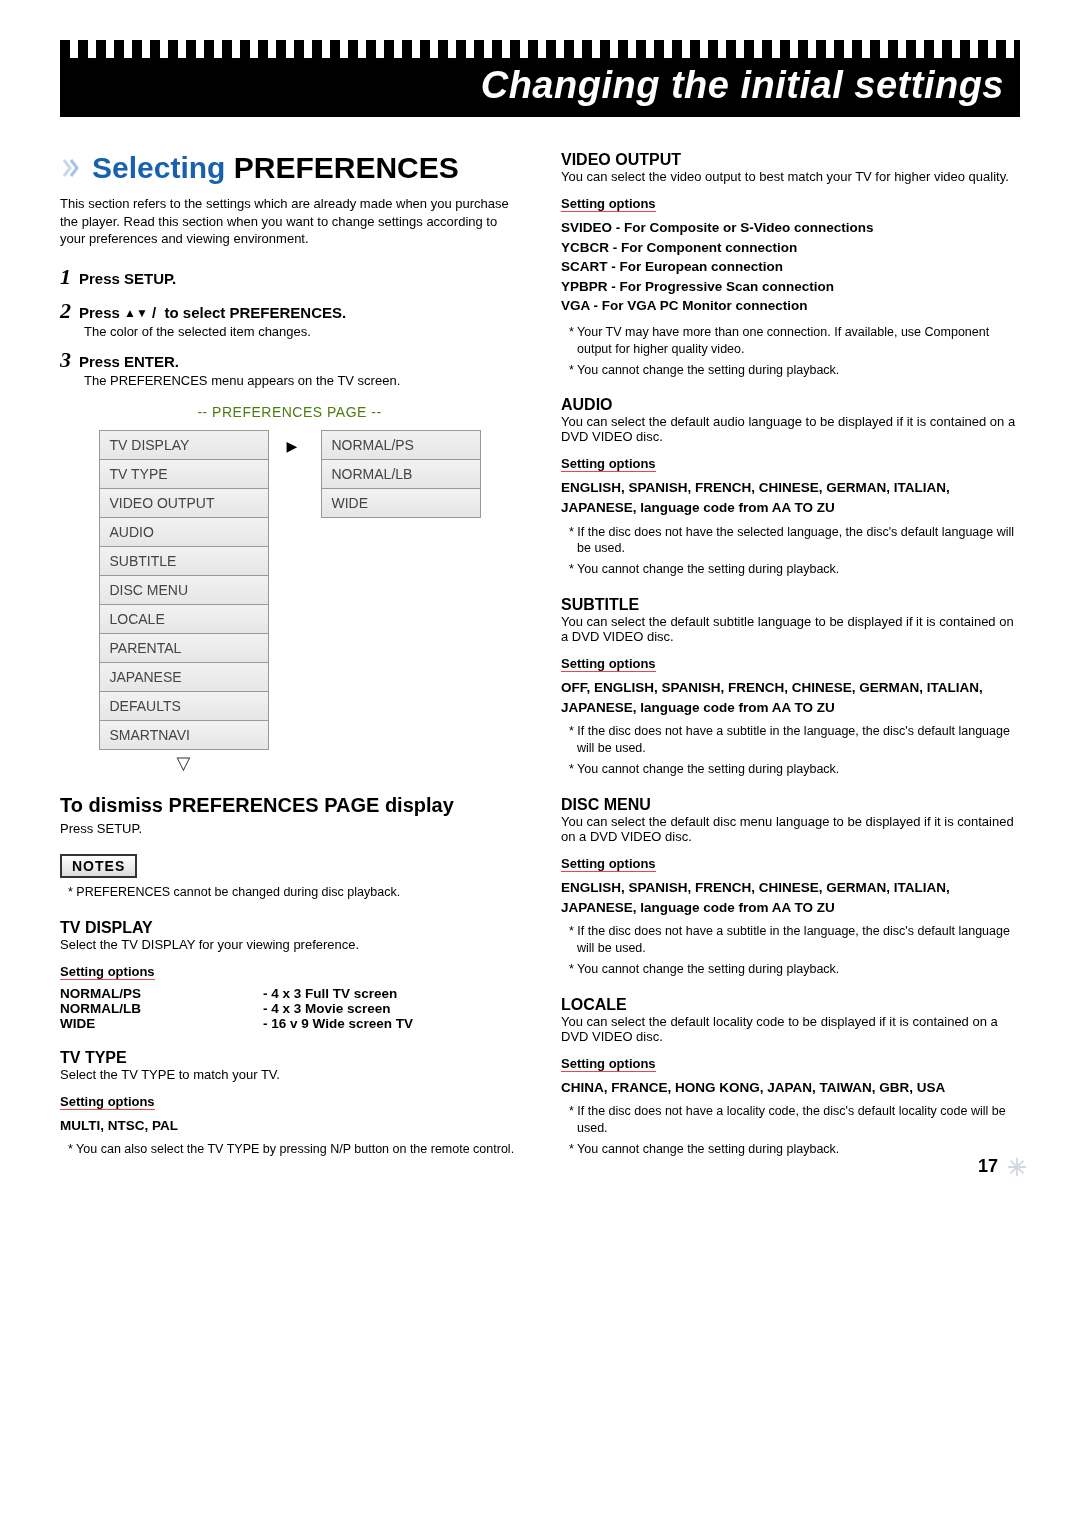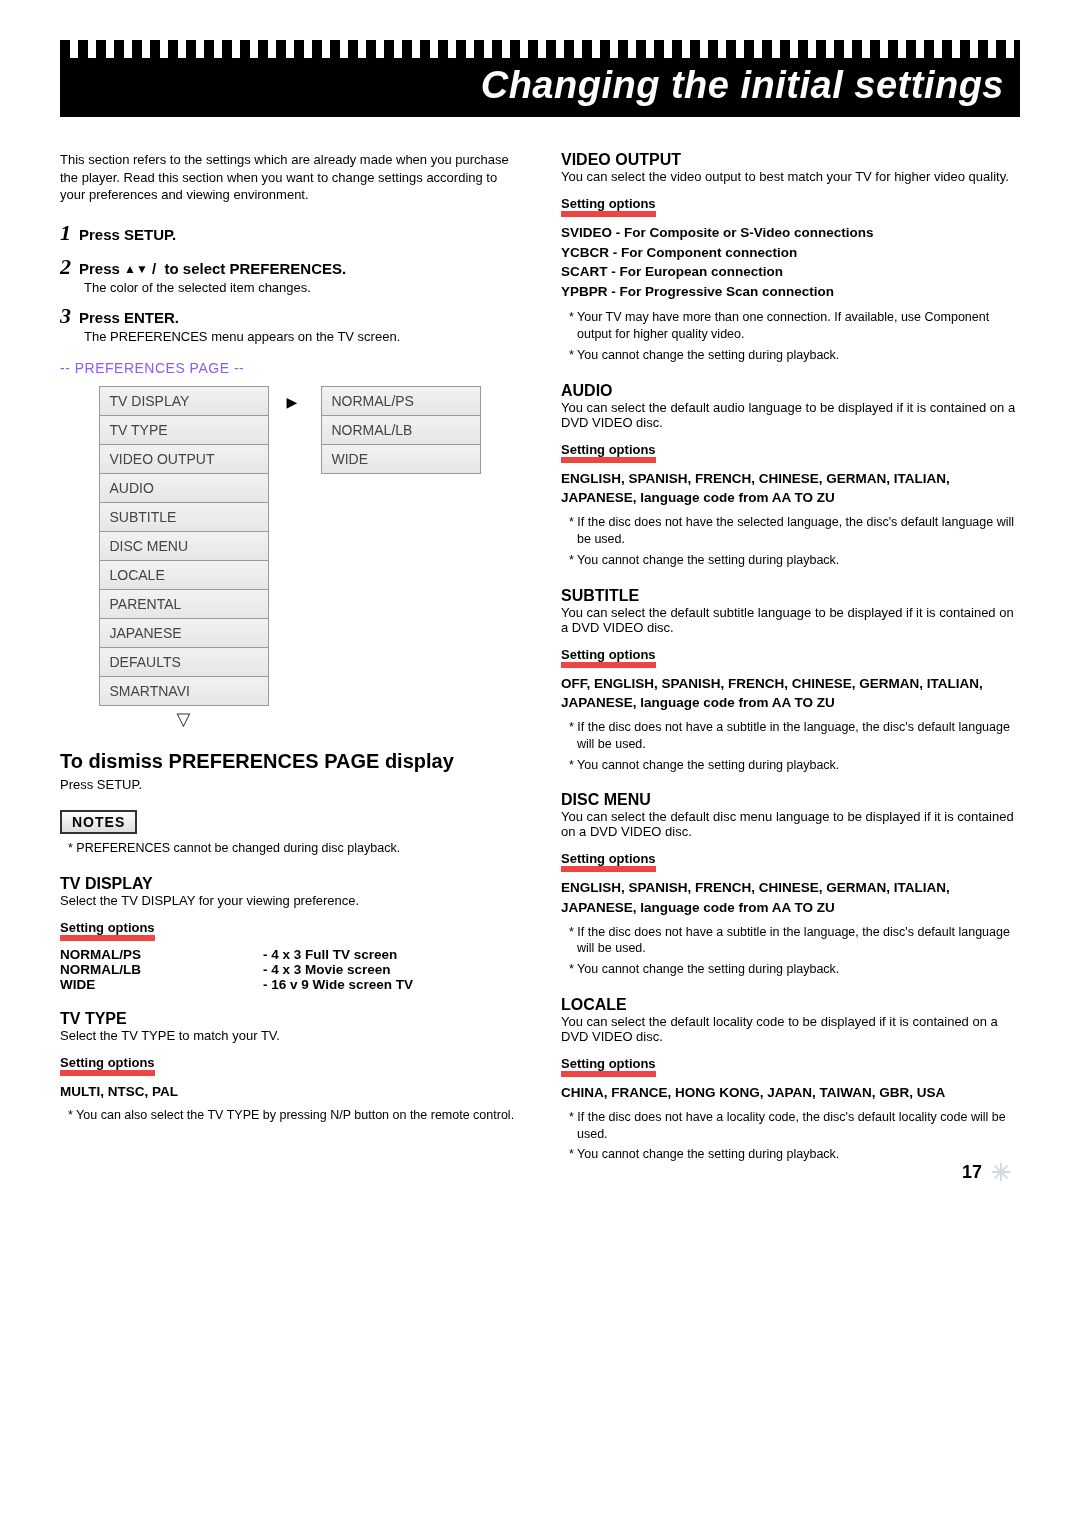--- a/index.html
+++ b/index.html
@@ -44,21 +44,21 @@
     display: inline-flex; align-items: center; justify-content: center;
   }
   .sel-head-text { font-size: 30px; font-weight: bold; }
   .sel-head-text .blue { color: #1860b0; }
   .intro { font-size: 13px; line-height: 1.35; margin-bottom: 16px; }
   .step { margin: 8px 0 4px 0; }
   .step-row { display: flex; gap: 8px; align-items: baseline; }
   .step-num { font-family: Georgia, 'Times New Roman', serif; font-style: italic; font-weight: bold; font-size: 22px; }
   .step-label { font-weight: bold; font-size: 15px; }
   .step-sub { font-size: 13px; margin-left: 24px; margin-bottom: 8px; }
-  .pref-title { text-align: left; font-size: 14px; letter-spacing: 0.5px; margin: 16px 0 10px 0; color:#8b5cf6; }
+  .pref-title { text-align: center; font-size: 14px; letter-spacing: 0.5px; margin: 16px 0 10px 0; color:#4d7c0f; }
   .menu-wrap { display: flex; gap: 18px; align-items: flex-start; justify-content: center; }
   .menu-list { display: flex; flex-direction: column; gap: 0; }
   .menu-item {
     border: 1px solid #999;
     width: 170px;
     padding: 6px 10px;
     font-size: 14px;
     background: linear-gradient(#f2f2f2,#e6e6e6);
     color:#444;
   }
@@ -74,46 +74,57 @@
     background: linear-gradient(#fff,#ddd);
     padding: 2px 10px;
     font-weight: bold;
     font-size: 14px;
     letter-spacing: 1px;
     margin: 12px 0 6px 0;
     text-align: center;
   }
   .star-note { font-size: 12.5px; margin-left: 8px; text-indent: -8px; padding-left: 8px; line-height: 1.35; margin-bottom: 4px; }
   .sect-h { font-weight: bold; font-size: 16px; margin-top: 18px; }
-  .so { font-weight: bold; font-size: 13px; border-bottom: 6px solid #ef4444; display: inline-block; margin: 6px 0 6px 0; }
+  .so { font-weight: bold; font-size: 13px; border-bottom: 1px solid #ef4444; display: inline-block; margin: 6px 0 6px 0; }
   .bold-line { font-weight: bold; font-size: 13.5px; line-height: 1.45; }
   .opt-grid { display: grid; grid-template-columns: auto auto; column-gap: 16px; row-gap: 0; }
   .opt-grid div { font-weight: bold; font-size: 13.5px; }
   .page-num {
     position: absolute;
-    right: 68px;
+    right: 52px;
     bottom: 24px;
     display: flex;
     align-items: center;
     gap: 8px;
     font-weight: bold;
     font-size: 18px;
   }
   .corner-icon { width:22px; height:22px; opacity:0.45; }
   .updn { font-size: 12px; display:inline-flex; flex-direction: column; line-height:0.7; vertical-align: middle;}
 </style>
 </head>
 <body>
 
 <div class="dash-band"></div>
 <div class="title-band">Changing the initial settings</div>
 
 <div class="cols">
 
   <div class="col">
+    <div class="sel-head">
+      <span class="sel-head-icon">
+        <svg viewBox="0 0 24 24" width="24" height="24">
+            <path d="M4 4 L10 12 L4 20" fill="none" stroke="#c9d8ee" stroke-width="3"></path>
+            <path d="M11 4 L17 12 L11 20" fill="none" stroke="#a8c2e6" stroke-width="3"></path>
+          </svg>
+      </span>
+      <span class="sel-head-text">
+        <span class="blue">Selecting </span><span>PREFERENCES</span>
+      </span>
+    </div>
     <p class="intro">This section refers to the settings which are already made when you purchase the player. Read this section when you want to change settings according to your preferences and viewing environment.</p>
 
     <div class="step">
       <div class="step-row">
         <span class="step-num">1</span>
         <span class="step-label">Press SETUP.</span>
       </div>
     </div>
 
     <div class="step">
@@ -186,20 +197,21 @@
 
   <div class="col">
 
     <div class="sect-h" style="margin-top:0;">VIDEO OUTPUT</div>
     <div class="plain">You can select the video output to best match your TV for higher video quality.</div>
     <div class="so">Setting options</div>
     <div class="bold-line">SVIDEO - For Composite or S-Video connections</div>
     <div class="bold-line">YCBCR  - For Component connection</div>
     <div class="bold-line">SCART  - For European connection</div>
     <div class="bold-line">YPBPR  - For Progressive Scan connection</div>
+    <div class="bold-line">VGA       - For VGA PC Monitor connection</div>
     <div class="star-note" style="margin-top:8px;">* Your TV may have more than one connection.  If available, use Component output for higher quality video.</div>
     <div class="star-note">* You cannot change the setting during playback.</div>
 
     <div class="sect-h">AUDIO</div>
     <div class="plain">You can select the default audio language to be displayed if it is contained on a DVD VIDEO disc.</div>
     <div class="so">Setting options</div>
     <div class="bold-line">ENGLISH, SPANISH, FRENCH, CHINESE, GERMAN, ITALIAN, JAPANESE, language code from AA TO ZU</div>
     <div class="star-note" style="margin-top:6px;">* If the disc does not have the selected language, the disc's default language will be used.</div>
     <div class="star-note">* You cannot change the setting during playback.</div>
 

